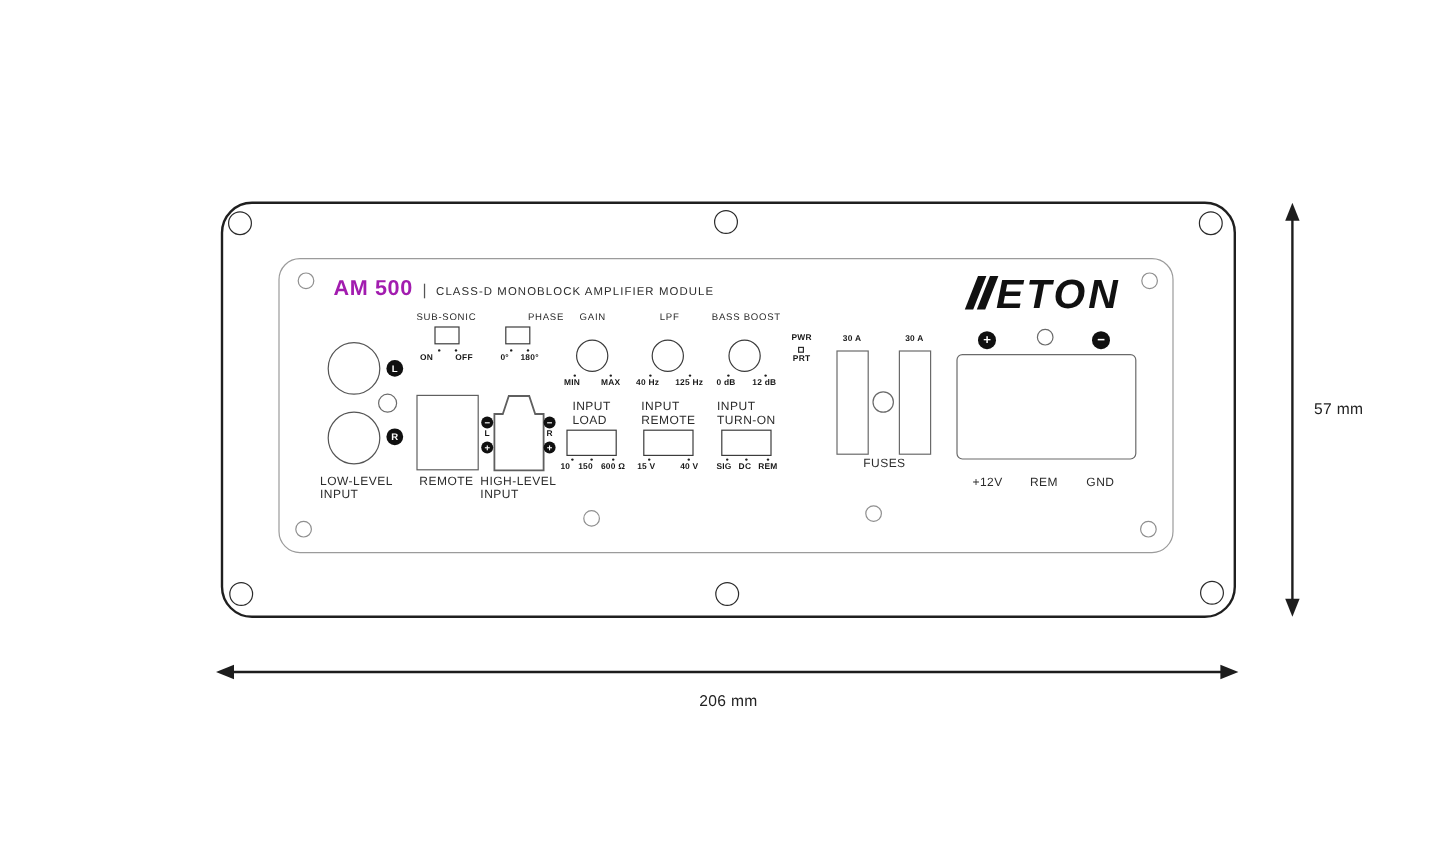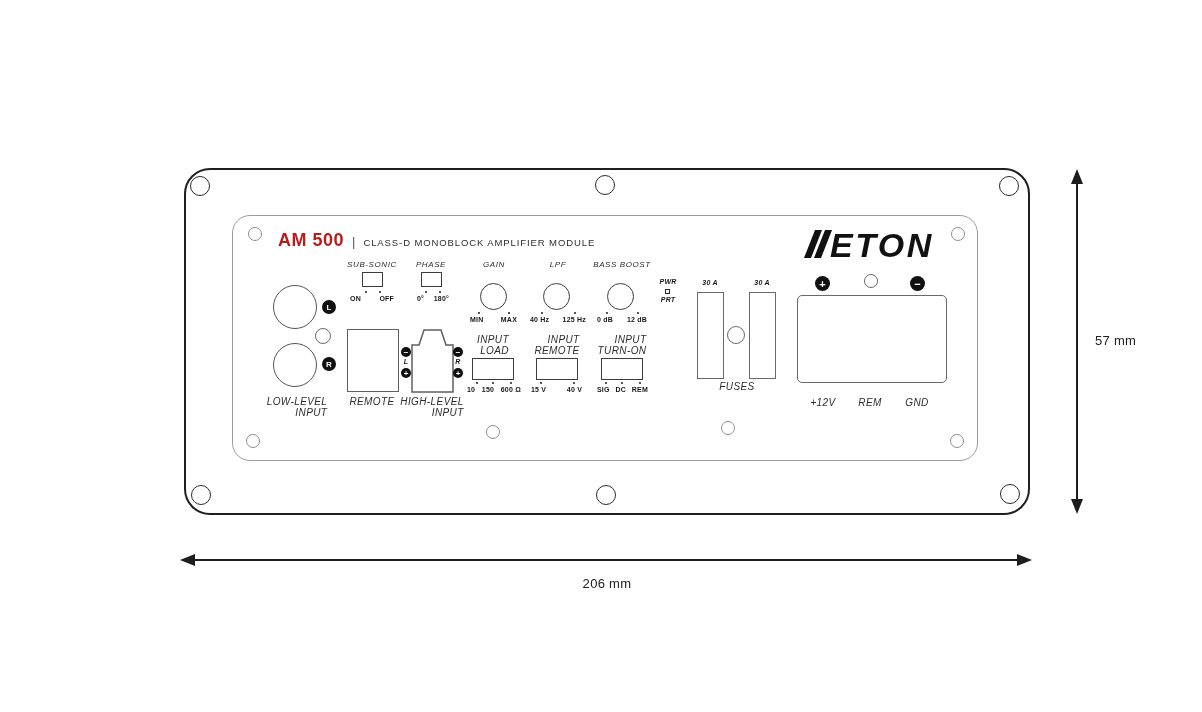--- a/index.html
+++ b/index.html
@@ -10,39 +10,39 @@
   .outer-plate { position:absolute; left:184px; top:168px; width:846px; height:347px;
     border:2.2px solid #1f1f1f; border-radius:26px; background:#fff; }
   .inner-panel { position:absolute; left:232px; top:215px; width:746px; height:246px;
     border:1.5px solid #9b9b9b; border-radius:18px; background:#fff; }
 
   .hole { position:absolute; border-radius:50%; background:#fff; border:1.7px solid #2a2a2a; width:20px; height:20px; }
   .hole.inner { width:14px; height:14px; border:1.4px solid #8f8f8f; }
   .circ { position:absolute; border-radius:50%; background:#fff; border:1.4px solid #6a6a6a; }
 
   
-  .lbl { position:absolute; white-space:nowrap; text-align:right; transform:translateX(-50%);font-style:italic; }
+  .lbl { position:absolute; white-space:nowrap; text-align:left; transform:translateX(-50%); }
   .grp { font-size:8px; letter-spacing:.6px; color:#2c2c2c; }
   .optrow { position:absolute; display:flex; justify-content:space-between; }
   .opt { font-size:7px; font-weight:bold; letter-spacing:.2px; color:#161616; white-space:nowrap; }
   .small-id { font-size:10px; color:#2c2c2c; letter-spacing:.4px; line-height:11px; }
 
   
   .knob { position:absolute; width:27px; height:27px; border:1.7px solid #3c3c3c; border-radius:50%; background:#fff; }
   .swrect { position:absolute; border:1.7px solid #3c3c3c; background:#fff; }
   .dot { position:absolute; width:2px; height:2px; background:#1d1d1d; border-radius:50%; }
   .badge { position:absolute; background:#101010; color:#fff; border-radius:50%;
     display:flex; align-items:center; justify-content:center; font-weight:bold; }
   .fuse { position:absolute; width:27px; height:87px; border:1.4px solid #6a6a6a; background:#fff; }
   .term-block { position:absolute; left:797px; top:295px; width:150px; height:88px;
     border:1.4px solid #6a6a6a; border-radius:5px; background:#fff; }
   .led-sq { position:absolute; width:5px; height:5px; border:1.2px solid #2a2a2a; background:#fff; }
 
   .title-row { position:absolute; left:278px; top:230px; display:flex; align-items:baseline; gap:8px; }
-  .model { font-size:18px; font-weight:bold; letter-spacing:.5px; color:#b91c1c; }
+  .model { font-size:18px; font-weight:bold; letter-spacing:.5px; color:#a21caf; }
   .tsep { font-size:13px; color:#555; font-weight:normal; }
   .subtitle { font-size:9.5px; letter-spacing:.9px; color:#2d2d2d; }
 
   .dim-label { position:absolute; font-size:13px; color:#222; letter-spacing:.3px; white-space:nowrap; }
   svg { position:absolute; overflow:visible; }
 </style>
 </head>
 <body>
 
 <div class="outer-plate"></div>
@@ -75,21 +75,21 @@
 
 <div class="lbl grp" style="left:372px;top:260px">SUB-SONIC</div>
 <div class="swrect" style="left:362px;top:272px;width:21px;height:15px"></div>
 <div class="dot" style="left:365px;top:291px"></div>
 <div class="dot" style="left:379px;top:291px"></div>
 <div class="optrow" style="left:350px;top:295px;width:44px">
   <span class="opt">ON</span>
   <span class="opt">OFF</span>
 </div>
 
-<div class="lbl grp" style="left:431px;top:260px">PHASE</div>
+<div class="lbl grp" style="left:455px;top:260px">PHASE</div>
 <div class="swrect" style="left:421px;top:272px;width:21px;height:15px"></div>
 <div class="dot" style="left:425px;top:291px"></div>
 <div class="dot" style="left:439px;top:291px"></div>
 <div class="optrow" style="left:417px;top:295px;width:32px">
   <span class="opt">0°</span>
   <span class="opt">180°</span>
 </div>
 
 <div class="lbl grp" style="left:494px;top:260px">GAIN</div>
 <div class="knob" style="left:480px;top:283px"></div>

